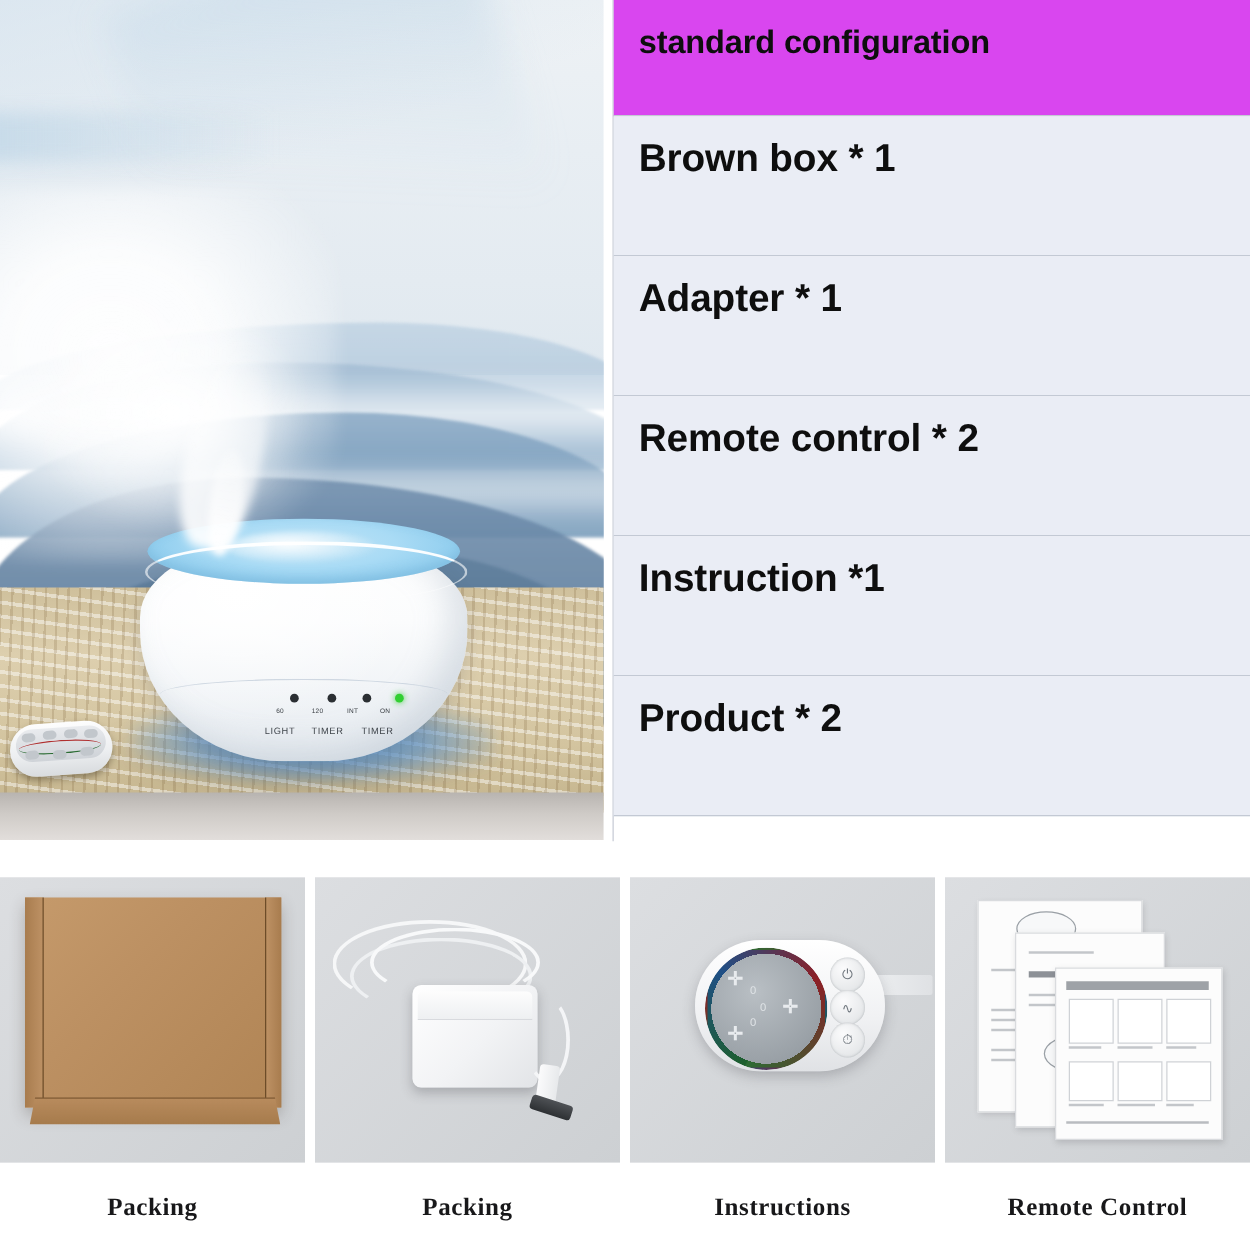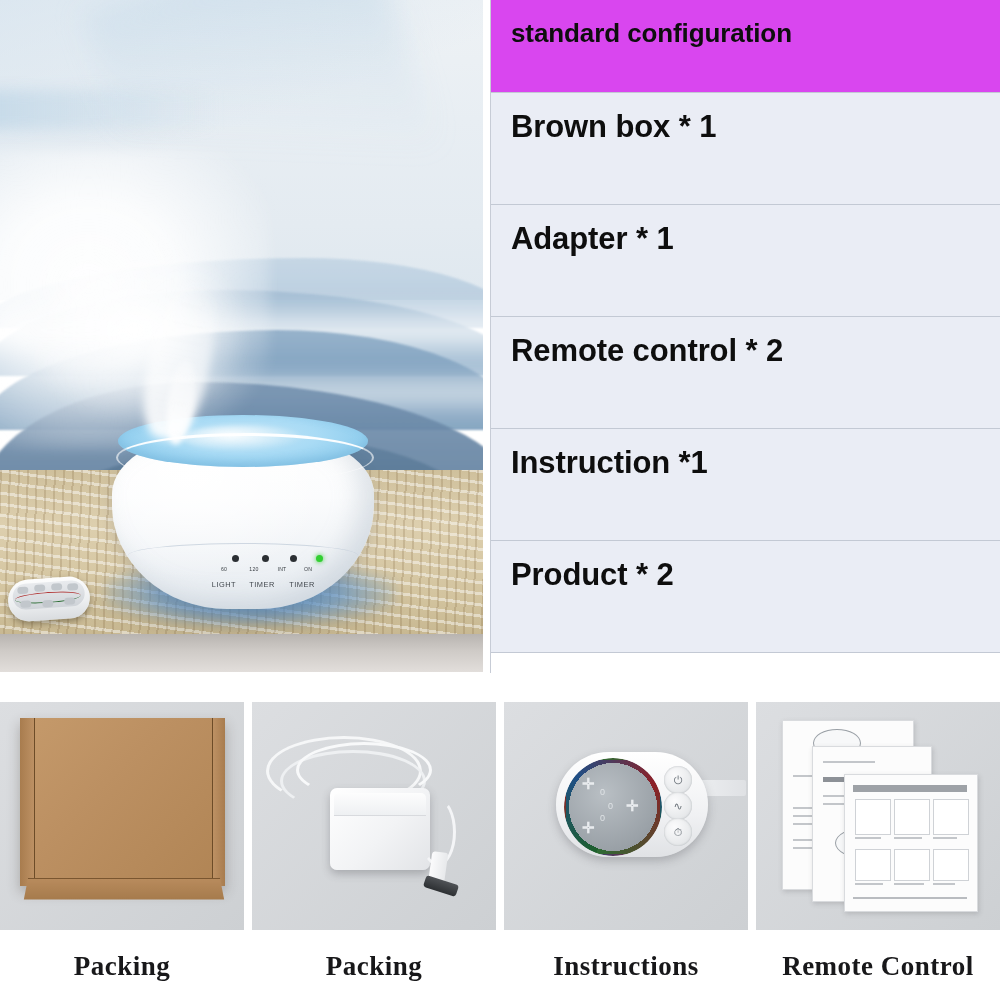--- a/index.html
+++ b/index.html
@@ -255,21 +255,21 @@
   .sheet-line{position:absolute;background:#b9bcc0;height:2px;}
   .sheet-bar{position:absolute;background:#9ea2a7;height:7px;}
   .ins-cell{position:absolute;border:1px solid #cfd2d6;background:#fff;}
   .ins-blob{position:absolute;border:1.4px solid #9aa0a6;border-radius:50%;background:#f7f8f9;}
   .ins-txt{position:absolute;background:#c3c6ca;height:1.6px;}
 
   
   .captions{position:absolute;left:0;top:932px;width:1000px;height:68px;
     display:flex;gap:8px;}
   .cap{width:245px;text-align:left;display:flex;align-items:center;justify-content:center;
-    font-family:"Liberation Serif",serif;font-weight:bold;font-size:27px;color:#18181a;
+    font-family:"Liberation Serif",serif;font-weight:bold;font-size:20px;color:#18181a;
     letter-spacing:.5px;}
 </style>
 </head>
 <body>
 
 <div class="page">
 
   <div class="hero">
     <div class="sky"></div>
     <div class="sky-streak"></div>

